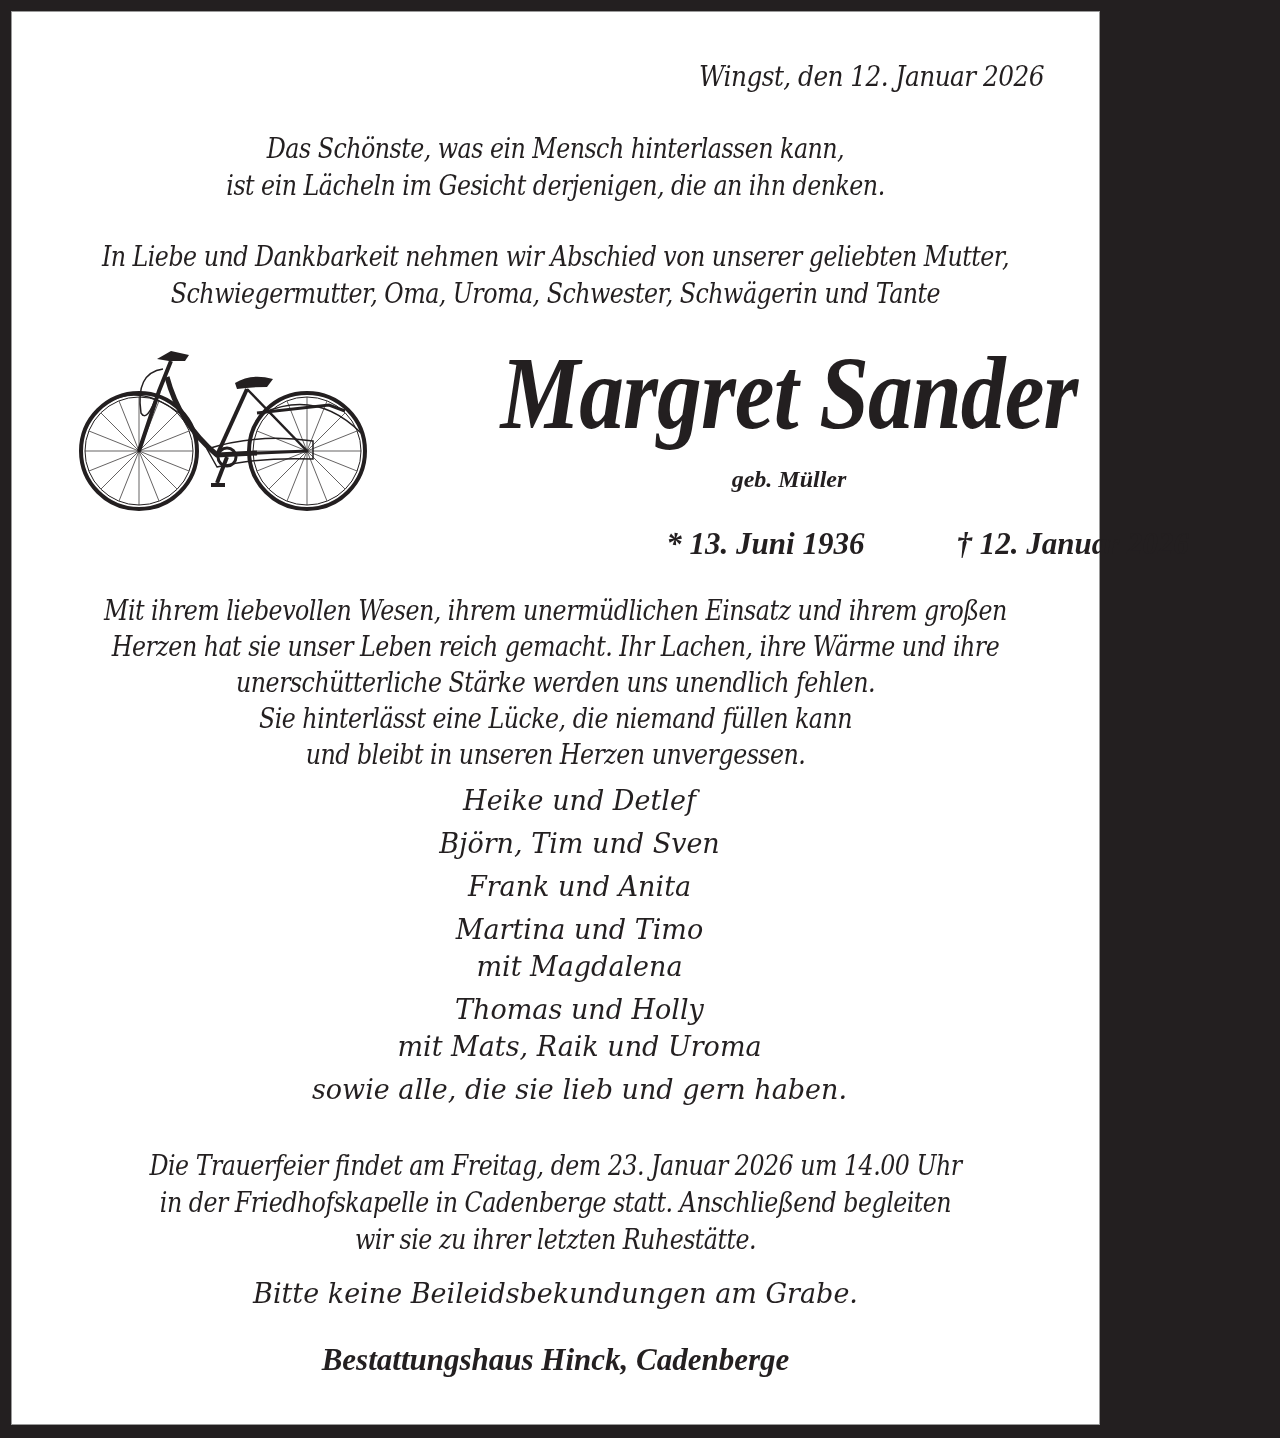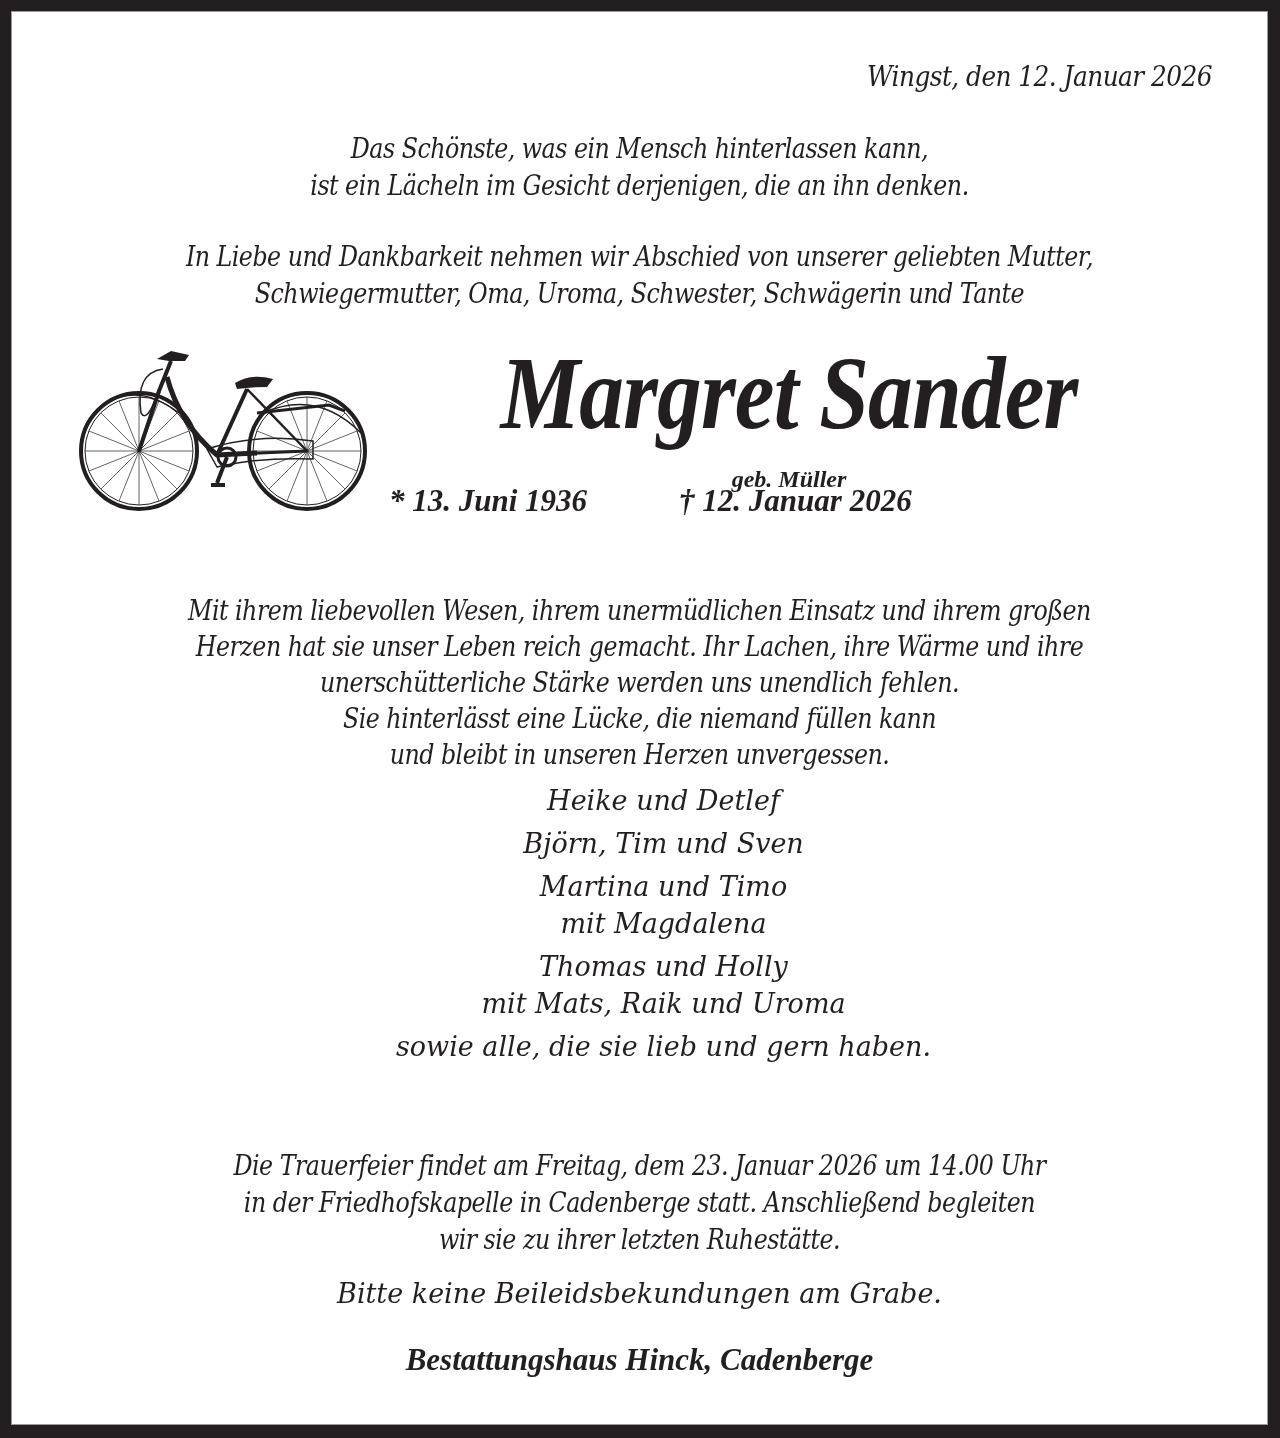--- a/index.html
+++ b/index.html
@@ -6,21 +6,21 @@
     body {
       width: 1280px; height: 1438px;
       background: #231f20;
       font-family: "DejaVu Serif", "Liberation Serif", serif;
       color: #231f20;
       overflow: hidden;
     }
     .card {
       position: absolute;
       left: 11px; top: 11px;
-      width: 1257px; height: 1414px;
+      width: 1089px; height: 1414px;
       background: #ffffff;
       box-shadow: inset 0 0 0 1px #9a9a9a;
     }
     .serif-it {
       font-family: "DejaVu Serif", serif;
       font-style: italic;
       font-weight: normal;
       letter-spacing: -0.6px;
     }
     .place-date {
@@ -51,22 +51,22 @@
       transform: scaleX(0.86); transform-origin: center;
     }
     .maiden {
       position: absolute; left: 378px; top: 448px; width: 800px;
       text-align: center;
       font-family: "Liberation Serif", serif;
       font-style: italic; font-weight: bold;
       font-size: 24px; line-height: 40px;
     }
     .dates {
-      position: absolute; left: 378px; top: 468px; width: 800px;
-      text-align: left;
+      position: absolute; left: 378px; top: 511px; width: 800px;
+      text-align: right;
       font-family: "Liberation Serif", serif;
       font-style: italic; font-weight: bold;
       font-size: 31px; line-height: 44px;
     }
     .dates span { display: inline-block; }
     .dates .gap { width: 92px; }
     .tribute { top: 559px; line-height: 36px; margin-top: 23px; }
     .family {
       position: absolute; left: 0; right: 0; top: 771px;
       text-align: center;
@@ -171,20 +171,23 @@
   </div>
 
   <div class="family">
     <div class="grp">
       <span class="ln">Heike und Detlef</span>
     </div>
     <div class="grp">
       <span class="ln">Björn, Tim und Sven</span>
     </div>
     <div class="grp">
+      <span class="ln">Frank und Anita</span>
+    </div>
+    <div class="grp">
       <span class="ln">Martina und Timo</span>
       <span class="ln">mit Magdalena</span>
     </div>
     <div class="grp">
       <span class="ln">Thomas und Holly</span>
       <span class="ln">mit Mats, Raik und Uroma</span>
     </div>
     <div class="grp">
       <span class="ln">sowie alle, die sie lieb und gern haben.</span>
     </div>

